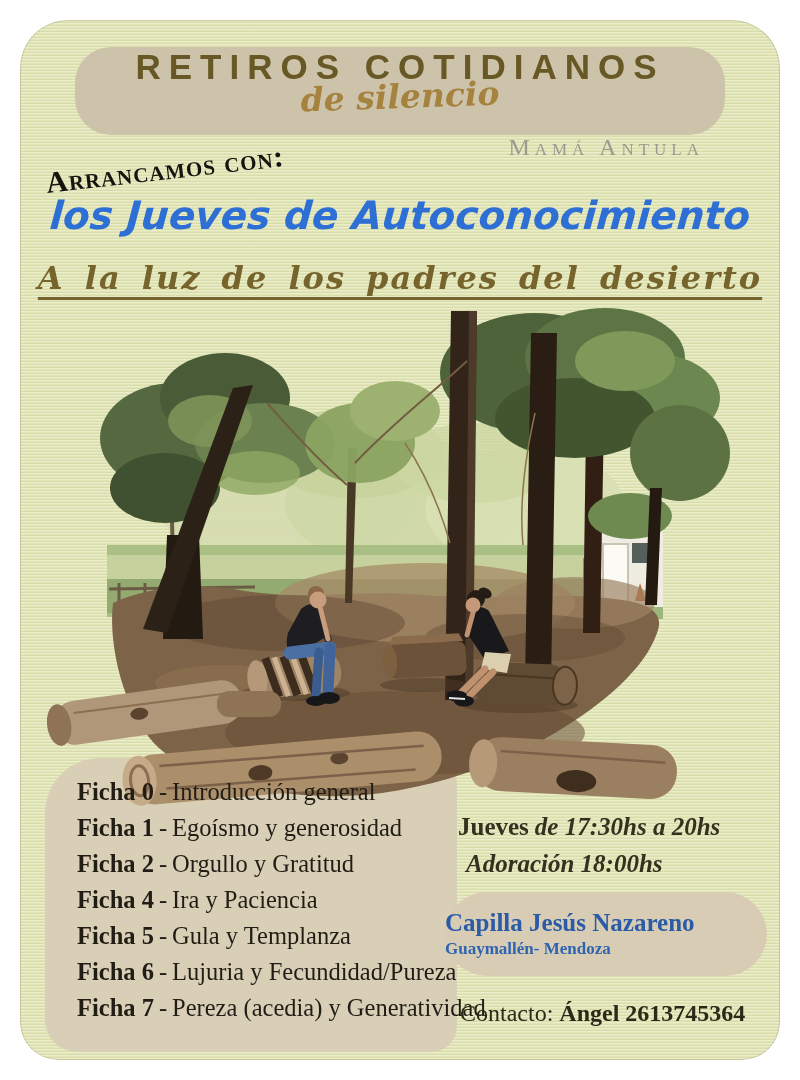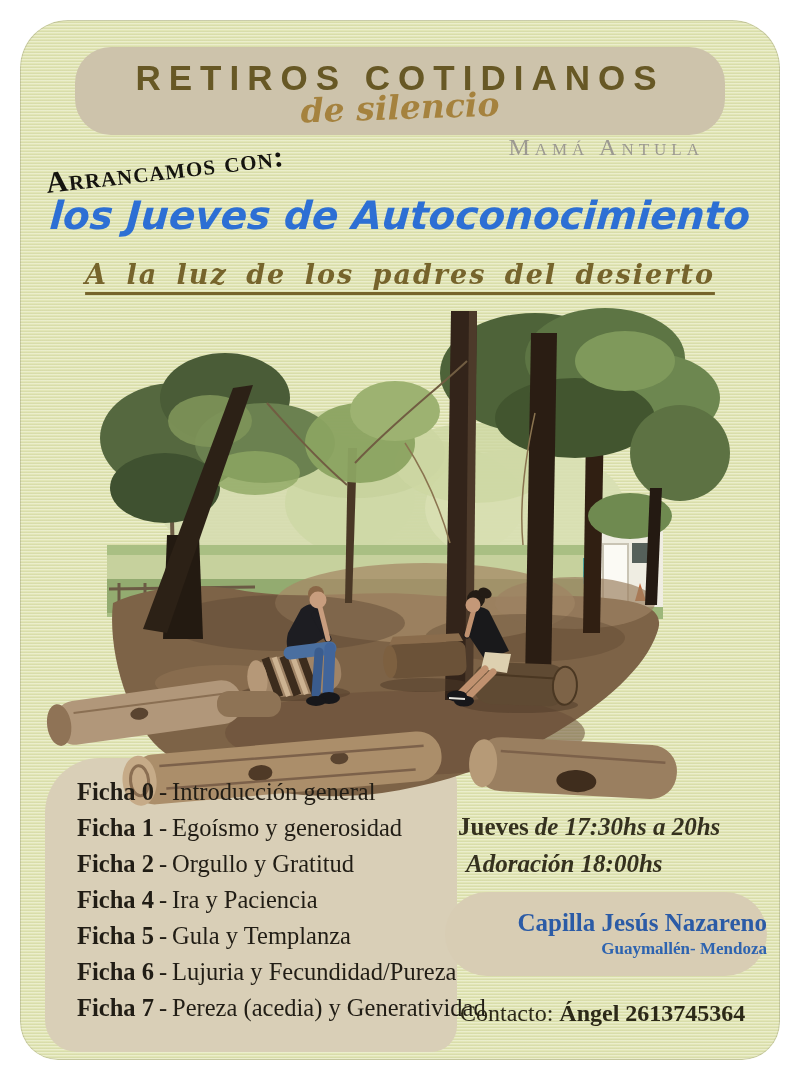--- a/index.html
+++ b/index.html
@@ -13,21 +13,20 @@
     border-radius:48px 48px 38px 38px;
     box-shadow: inset 0 0 0 1px rgba(140,140,110,.35);
     overflow:hidden;
   }
 
   .banner{
     position:absolute;left:55px;top:27px;width:650px;height:88px;
     background:#cdc3ab;border-radius:36px;text-align:center;
   }
   .banner-title{
-    margin-top:11px;
     font-family:"Liberation Sans",sans-serif;font-weight:bold;
     font-size:35px;letter-spacing:8px;color:#675825;
   }
   .banner-script{
     font-family:"DejaVu Serif",serif;font-style:italic;font-weight:bold;
     font-size:33px;color:#a5823e;margin-top:-10px;transform:rotate(-2deg);
   }
 
   .watermark{
     position:absolute;top:114px;right:76px;
@@ -43,21 +42,21 @@
 
   .main-title{
     position:absolute;left:0;right:0;top:173px;text-align:center;
     font-family:"DejaVu Sans",sans-serif;font-style:italic;font-weight:bold;
     font-size:39px;color:#2d6fd4;transform:skewX(-4deg);
   }
 
   .tagline{
     position:absolute;left:0;right:0;top:239px;text-align:center;
     font-family:"DejaVu Serif",serif;font-style:italic;font-weight:bold;
-    font-size:27px;color:#76642c;letter-spacing:2px;word-spacing:7px;
+    font-size:32px;color:#76642c;letter-spacing:2px;word-spacing:7px;
     text-decoration:underline;text-decoration-thickness:2.5px;text-underline-offset:8px;
   }
 
   .photo-svg{position:absolute;left:85px;top:283px;width:590px;height:505px;overflow:visible;z-index:2;}
 
   .list-panel{
     position:absolute;left:25px;top:738px;width:412px;height:294px;
     background:#d9cfb7;border-radius:55px 26px 26px 32px;z-index:1;
   }
   .list-text{
@@ -68,21 +67,21 @@
   .ficha .f-label{font-weight:bold;}
   .ficha .f-sep{margin:0 5px;}
 
   .schedule{position:absolute;left:438px;top:788px;z-index:3;color:#35311f;font-size:25px;font-weight:bold;line-height:37px;}
   .schedule .sch-time,.schedule .sch-line2{font-style:italic;margin-left:8px;}
   .schedule .sch-time{margin-left:6px;}
 
   .venue-pill{
     position:absolute;left:425px;top:872px;width:322px;height:84px;z-index:3;
     background:#d8cdb4;border-radius:42px;
-    display:flex;flex-direction:column;align-items:flex-end;justify-content:center;gap:2px;
+    display:flex;flex-direction:column;align-items:flex-start;justify-content:center;gap:2px;
   }
   .venue-name{color:#2b5ba6;font-weight:bold;font-size:25px;}
   .venue-loc{color:#2e64b0;font-weight:bold;font-size:17px;}
 
   .contact-block{position:absolute;left:440px;top:974px;z-index:3;color:#2c2918;font-size:24px;line-height:38px;}
   .contact-block .c-value{font-weight:bold;margin-left:6px;}
 </style>
 </head>
 <body>
 

